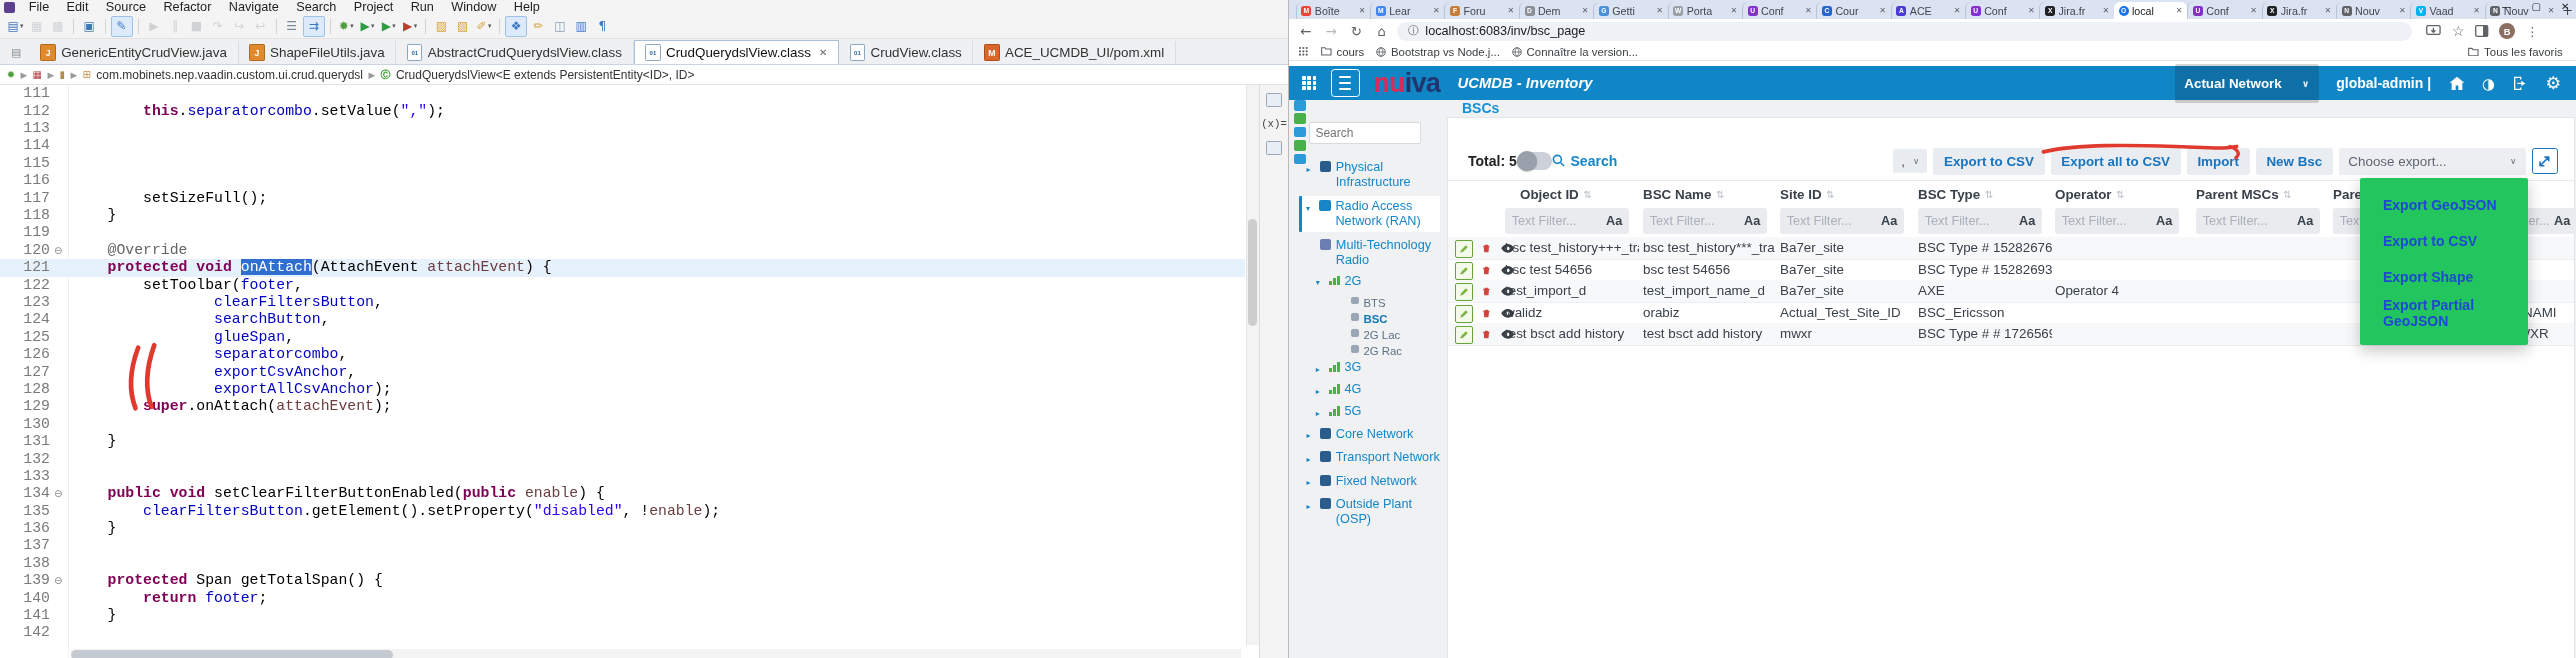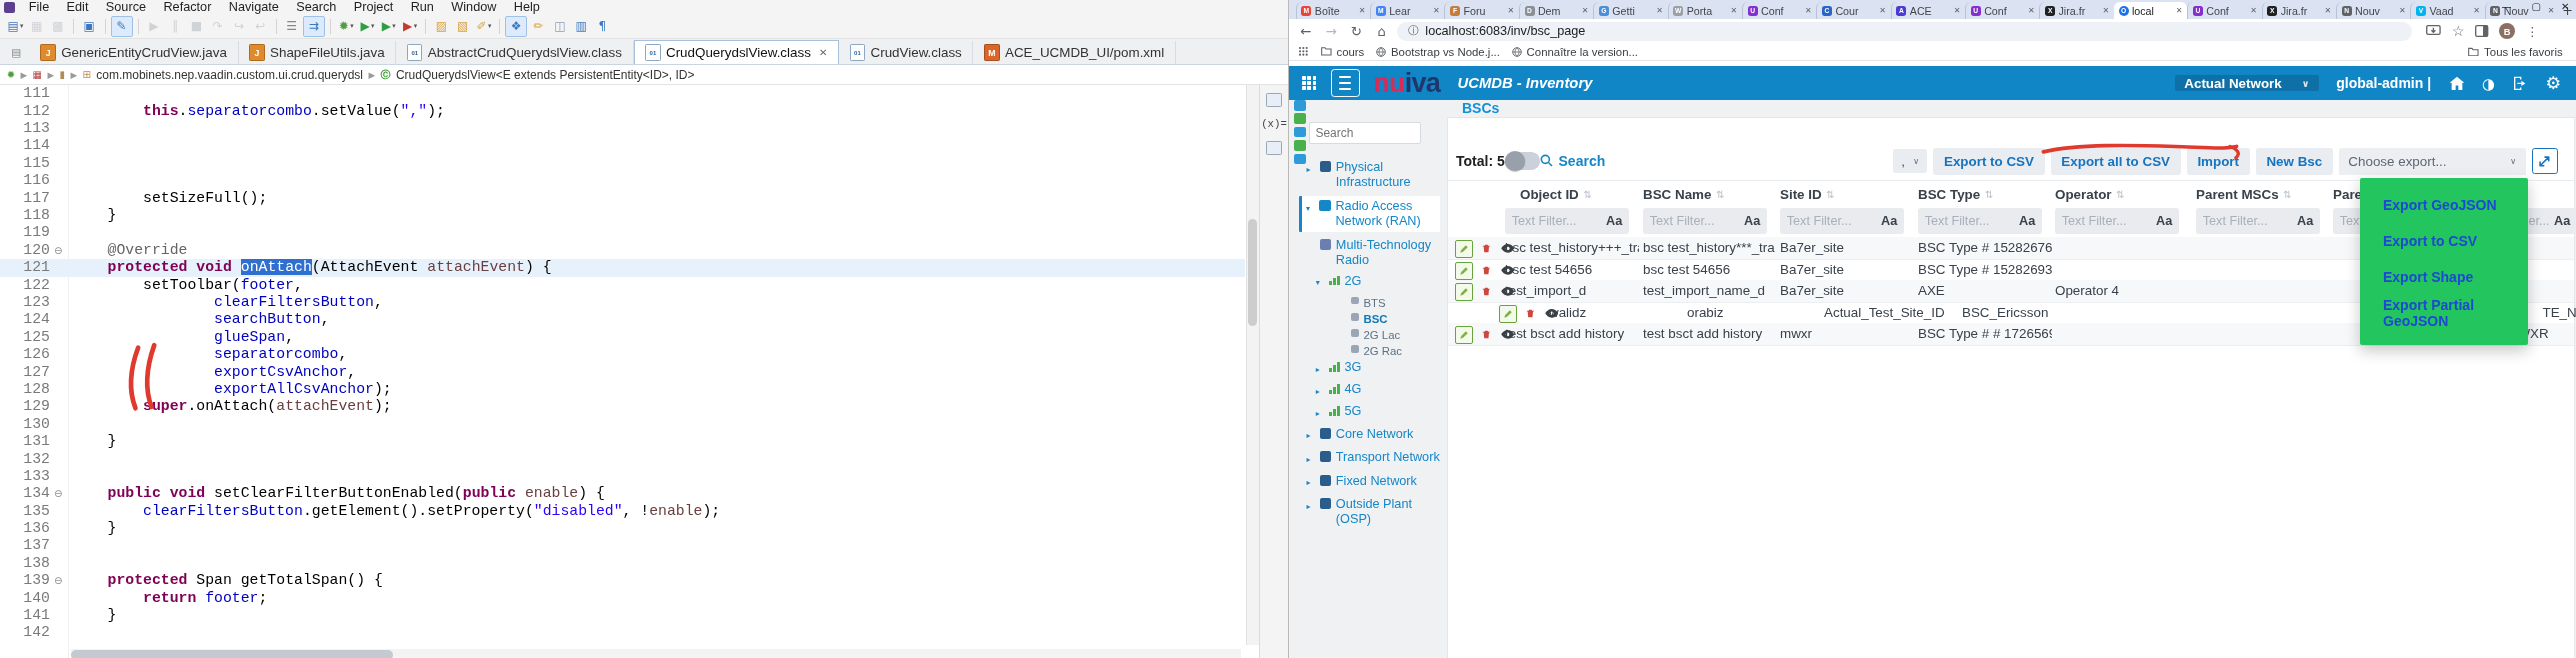--- a/index.html
+++ b/index.html
@@ -74,41 +74,41 @@
   .apphdr{position:absolute;top:0;height:34px;left:0;right:0;background:#1186c7;display:flex;align-items:center;color:#fff}
   .grid9{display:grid;grid-template-columns:repeat(3,3.4px);grid-gap:1.7px;margin:0 0 0 13.4px}
   .grid9 i{width:3.4px;height:3.4px;background:#fff;border-radius:0.7px}
   .burger{width:27px;height:25.5px;border:1.3px solid #fff;border-radius:3.4px;margin-left:14.8px;display:flex;flex-direction:column;justify-content:center;gap:3.4px;align-items:center}
   .burger i{width:12px;height:2.3px;background:#fff;border-radius:1.3px}
   .logo{font-size:27px;font-weight:bold;letter-spacing:-0.7px;margin-left:13.4px;line-height:1}
   .logo .p1{color:#da2a55}
   .logo .p2{color:#20356b}
   .apptitle{font-size:14.8px;font-weight:bold;font-style:italic;margin-left:17.4px}
   .hdr-right{margin-left:auto;display:flex;align-items:center;gap:17.4px;padding-right:14.8px}
-  .netpill{background:rgba(0,0,0,.16);border-radius:2px;height:16px;display:flex;align-items:center;gap:20px;padding:0 9.4px;font-size:13.4px;font-weight:bold}
+  .netpill{background:rgba(0,0,0,.16);border-radius:2px;height:39px;display:flex;align-items:center;gap:20px;padding:0 9.4px;font-size:13.4px;font-weight:bold}
   .netpill .chev{font-size:9.4px;opacity:.85}
   .userlbl{font-size:14px;font-weight:bold}
   .hic{font-size:14.8px}
   .iconstrip{position:absolute;left:5.4px;top:34px;display:flex;flex-direction:column;gap:2.7px}
   .iconstrip i{width:11.4px;height:10.7px;border-radius:2px;display:block}
   .sbox{position:absolute;left:20px;top:56px;width:99px;height:20px;background:#fff;border:0.7px solid #d7dbe0;border-radius:2px;font-size:12px;color:#8c949e;padding:0 5.4px;font-family:"Liberation Sans",sans-serif}
   .tree{position:absolute;left:17.4px;top:94px;width:134px}
   .titem{display:flex;align-items:flex-start;gap:4.7px;margin-bottom:6px;font-size:12.7px;color:#1586c8;line-height:14.8px}
   .titem .chev{width:8.7px;font-size:8px;margin-top:2.7px;color:#1586c8;flex:none}
   .titem .tic{width:11.4px;height:10.7px;border-radius:2px;flex:none;margin-top:1.3px}
   .titem.lv1{margin-left:9.4px;margin-bottom:4.7px}
   .titem.lv2{margin-left:31px;margin-bottom:1.3px;font-size:11.4px;color:#5d7184}
   .titem.lv2 .tic{width:8px;height:7.4px}
   .titem.sel{color:#1479b7;font-weight:bold}
   .titem.active{background:#fff;border-left:3.4px solid #1586c8;padding:3.4px 1.3px 3.4px 4px;margin-left:-7.4px;border-radius:1.3px}
   .bars{display:inline-flex;align-items:flex-end;gap:1.3px;height:9.4px;margin-top:2px}
   .bars i{width:2.7px;background:#49b04c;display:block}
   .bscs-tab{position:absolute;left:173px;top:34px;font-size:14px;font-weight:bold;color:#1390d8}
   .card{position:absolute;left:158px;top:51px;right:1.3px;bottom:0;background:#fff;border:0.7px solid #e4e7ea;border-bottom:none}
-  .tb-left{position:absolute;left:8px;top:29.5px;height:27px;display:flex;align-items:center;}
+  .tb-left{position:absolute;left:20px;top:29.5px;height:27px;display:flex;align-items:center;}
   .total{font-size:14px;font-weight:bold;color:#222}
   .toggle{width:35px;height:17.4px;background:#ccd1d9;border-radius:8.7px;position:relative}
   .toggle .knob{position:absolute;left:0.7px;top:-1.3px;width:20px;height:20px;border-radius:50%;background:#97a0ab;box-shadow:0 0.7px 1.3px rgba(0,0,0,.3)}
   .searchlnk{display:flex;align-items:center;gap:5.4px;color:#1586c8;font-size:14px;font-weight:bold}
   .tb-right{position:absolute;top:29.5px;right:16px;height:27px;display:flex;gap:6px;align-items:center}
   .gbtn{background:#e9ecf0;color:#1774c0;font-weight:bold;font-size:13.4px;height:27px;display:flex;align-items:center;padding:0 10.7px;border-radius:2.7px;white-space:nowrap}
   .sepcombo{background:#e9ecf0;color:#49505a;font-size:13.4px;height:24px;display:flex;align-items:center;gap:8px;padding:0 8px;border-radius:2.7px}
   .sepcombo .chev,.choose .chev{font-size:8.7px;color:#6b7280}
   .choose{background:#eceef2;color:#5f6774;font-size:13.4px;height:27px;width:168px;display:flex;align-items:center;justify-content:space-between;padding:0 9.4px;border-radius:2.7px 2.7px 0 0}
   .expand{width:24px;height:24px;border:1.3px solid #1774c0;border-radius:2.7px;display:flex;align-items:center;justify-content:center}
@@ -899,21 +899,21 @@
                     <circle cx="12" cy="8" r="3.4" fill="#fff"></circle>
                   </svg>
                 </span>
               </span>
               <span class="dcell" style="left: 57px;">test_import_d</span>
               <span class="dcell" style="left: 195px;">test_import_name_d</span>
               <span class="dcell" style="left: 332px;">Ba7er_site</span>
               <span class="dcell" style="left: 470px;">AXE</span>
               <span class="dcell" style="left: 607px;">Operator 4</span>
             </div>
-            <div class="drow" style="top: 184px; margin-left: 44px;">
+            <div class="drow" style="top: 184px;">
               <span class="ricons">
                 <span class="ric edit">
                   <svg width="10" height="10" viewBox="0 0 16 16">
                     <path d="M2 14l1.5-4.5L11 2l3 3-7.5 7.5z" fill="#7cb342"></path>
                   </svg>
                 </span>
                 <span class="ric">
                   <svg width="10.7" height="10.7" viewBox="0 0 24 24">
                     <path d="M6 8h12l-1.2 13H7.2L6 8zm3-4h6l1 2h4v2H4V6h4z" fill="#d0453e"></path>
                   </svg>

